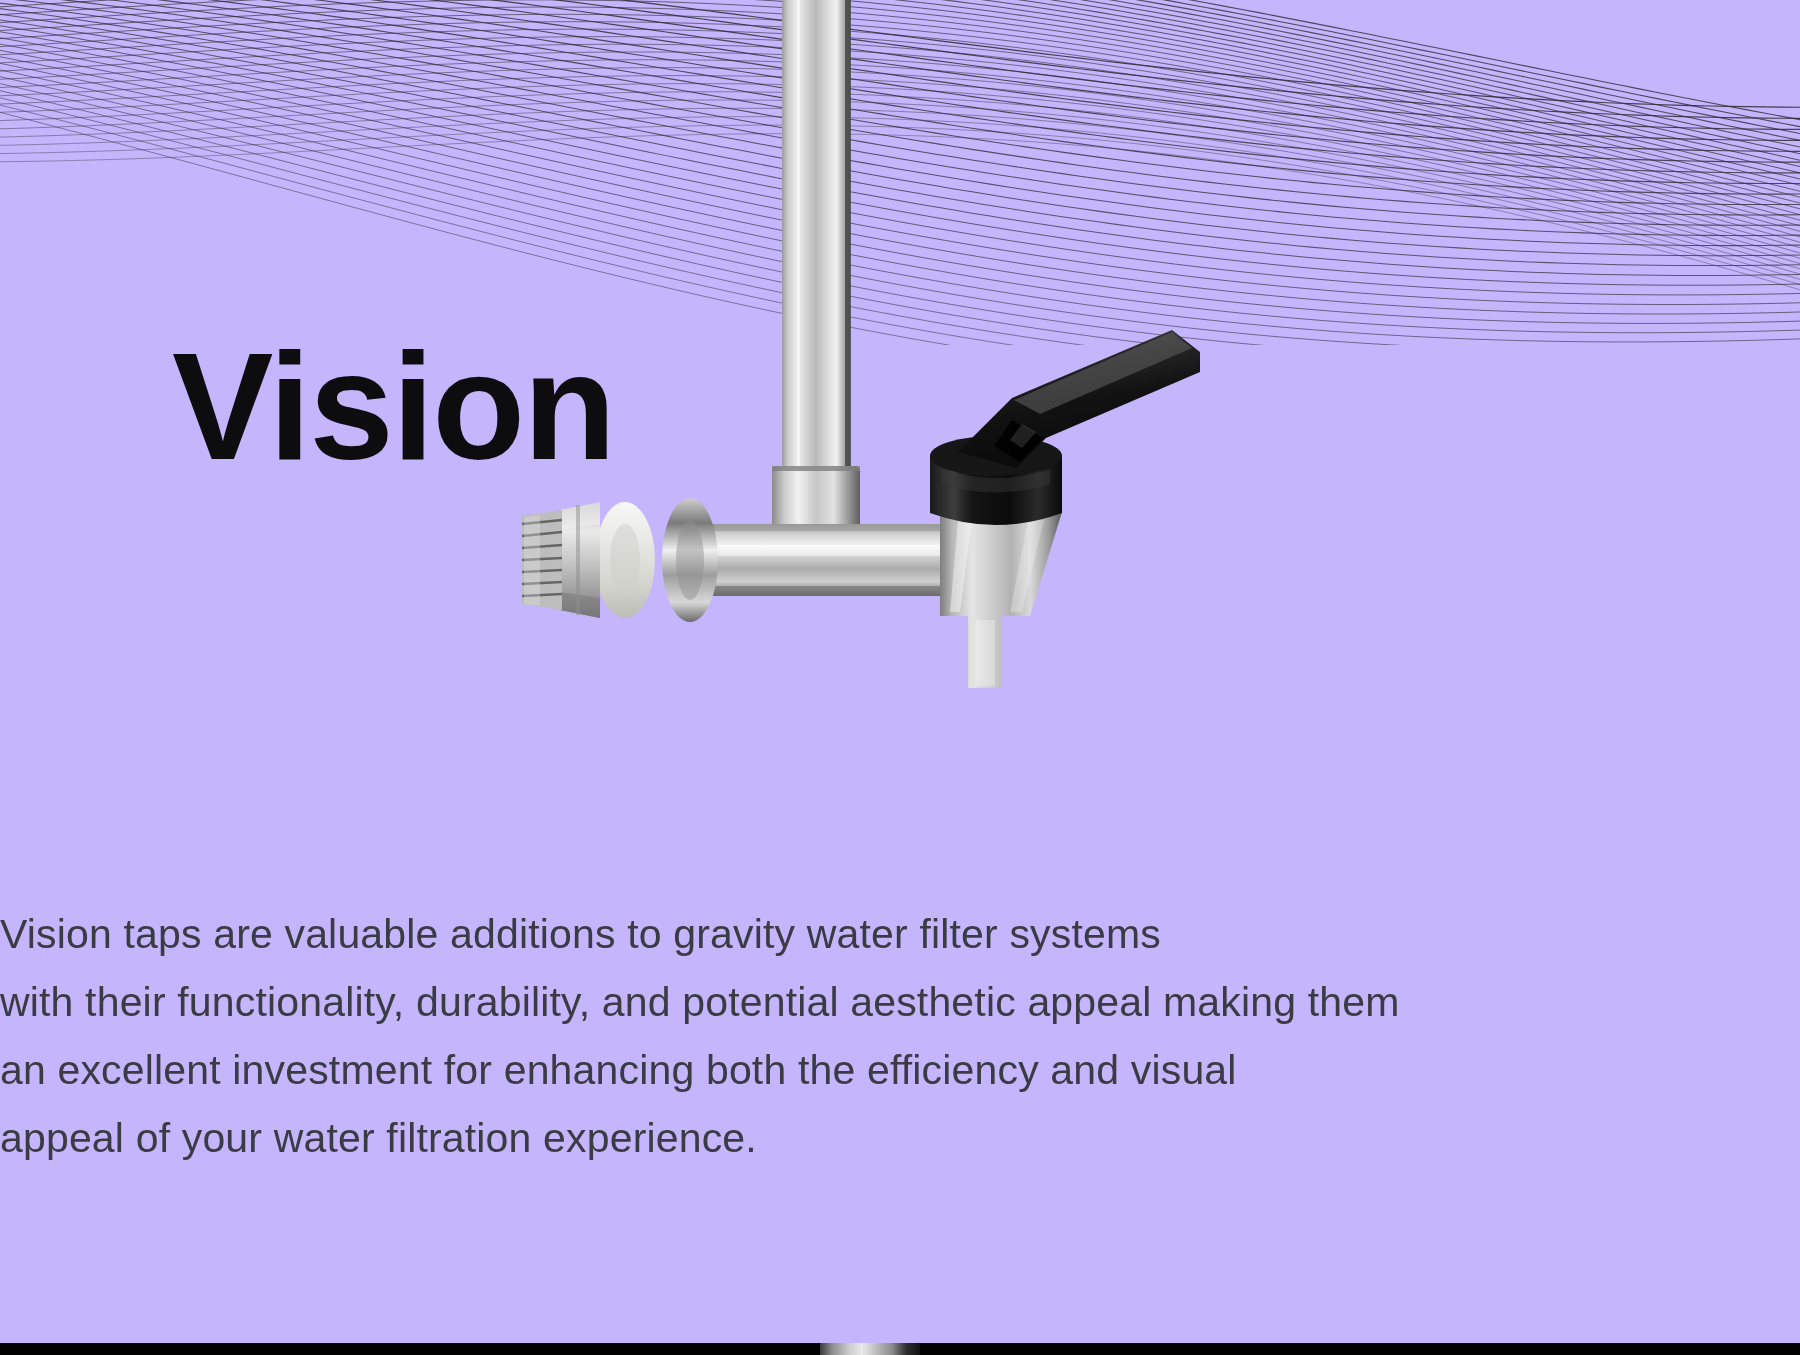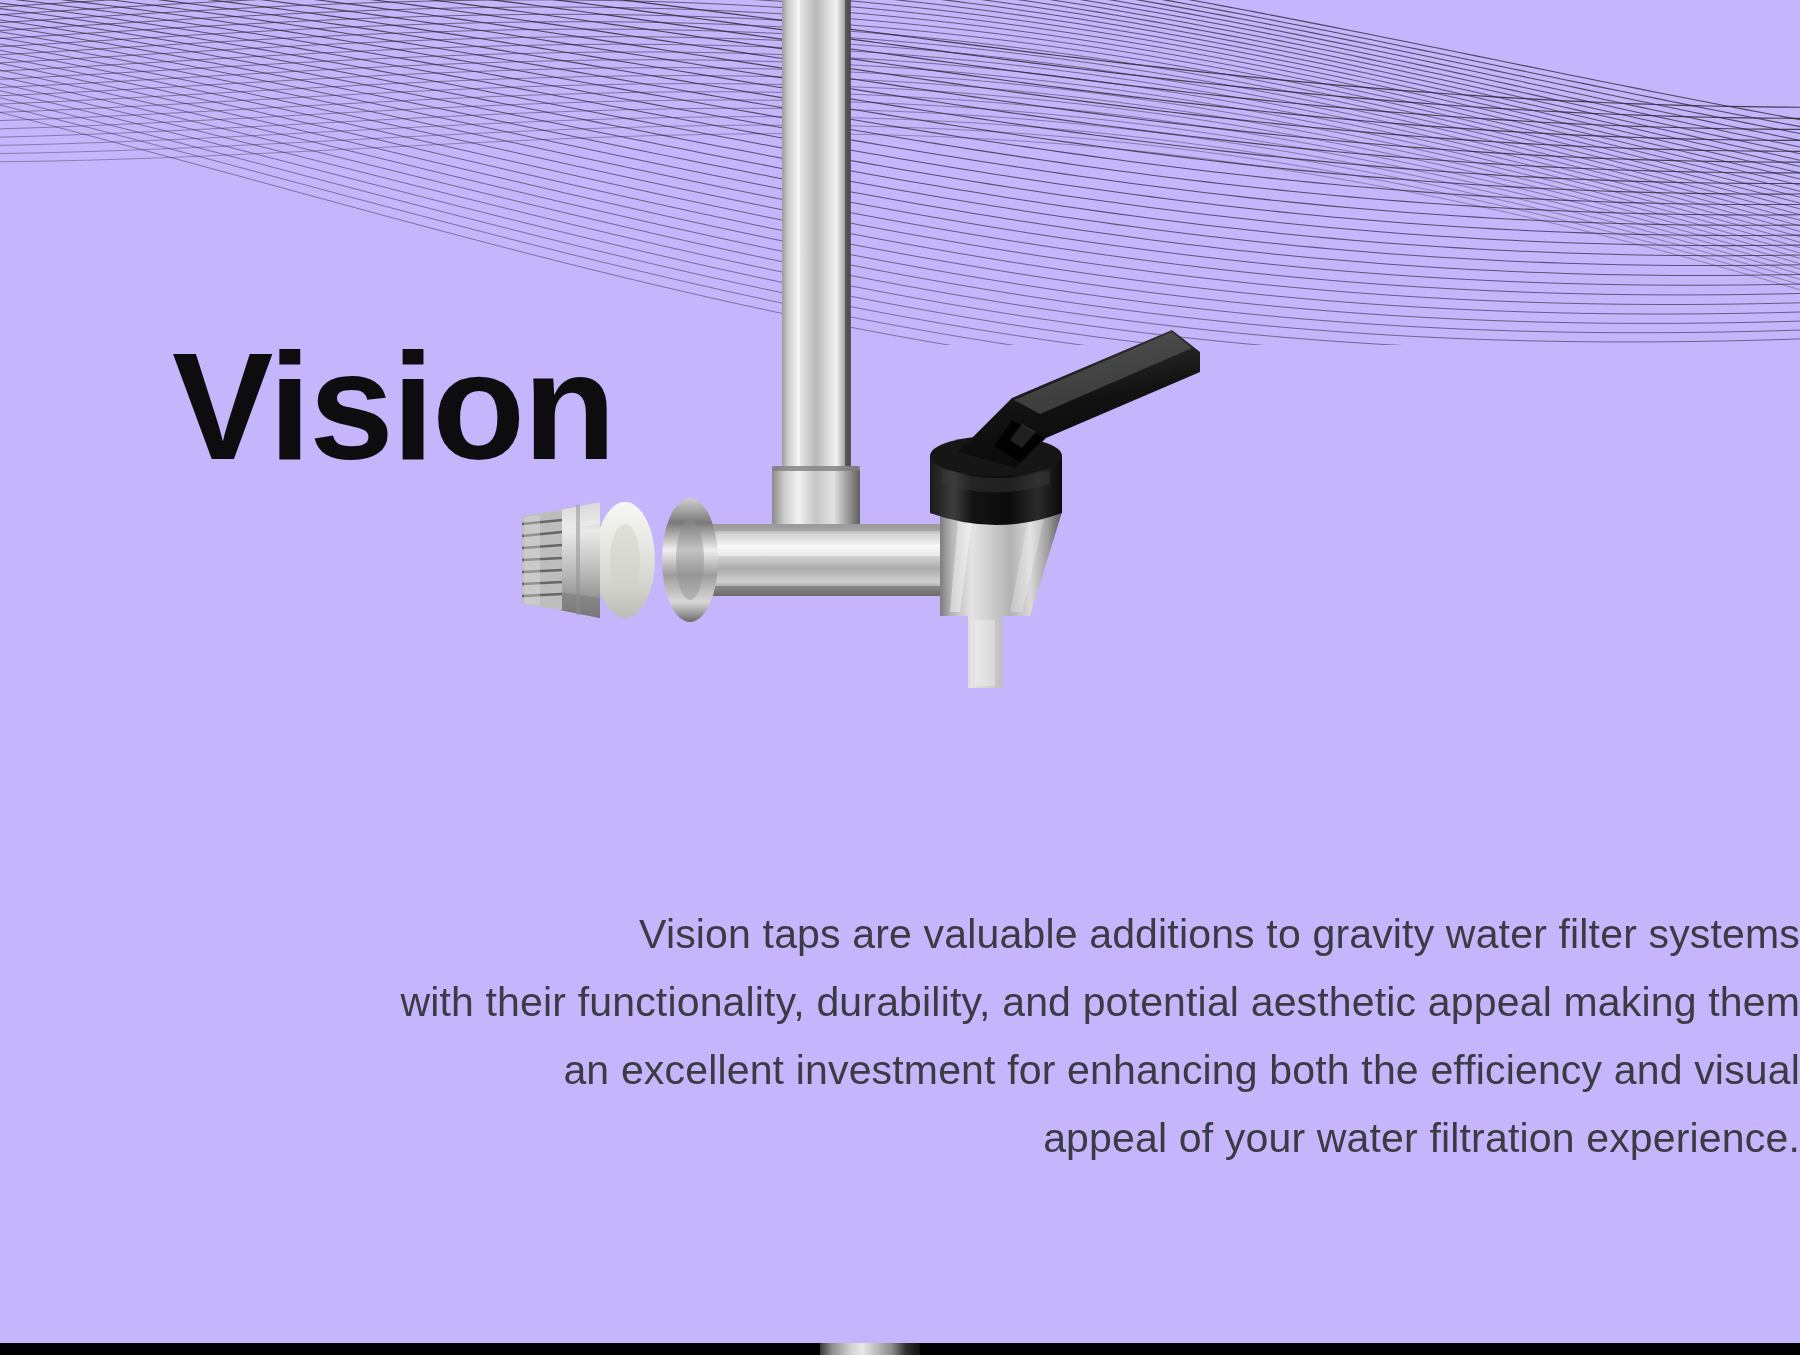--- a/index.html
+++ b/index.html
@@ -45,21 +45,21 @@
   }
   #word-tap {
     left:1112px; top:588px;
     font-size:175px;
   }
 
   
   #description {
     position:absolute;
     left:0; top:900px; width:1800px;
-    text-align:right;
+    text-align:left;
     color:#3b3b43;
     font-size:41px;
     line-height:68px;
     font-weight:400;
     letter-spacing:0.004em;
     white-space:pre-line;
   }
 
   
   #bottom-band {

